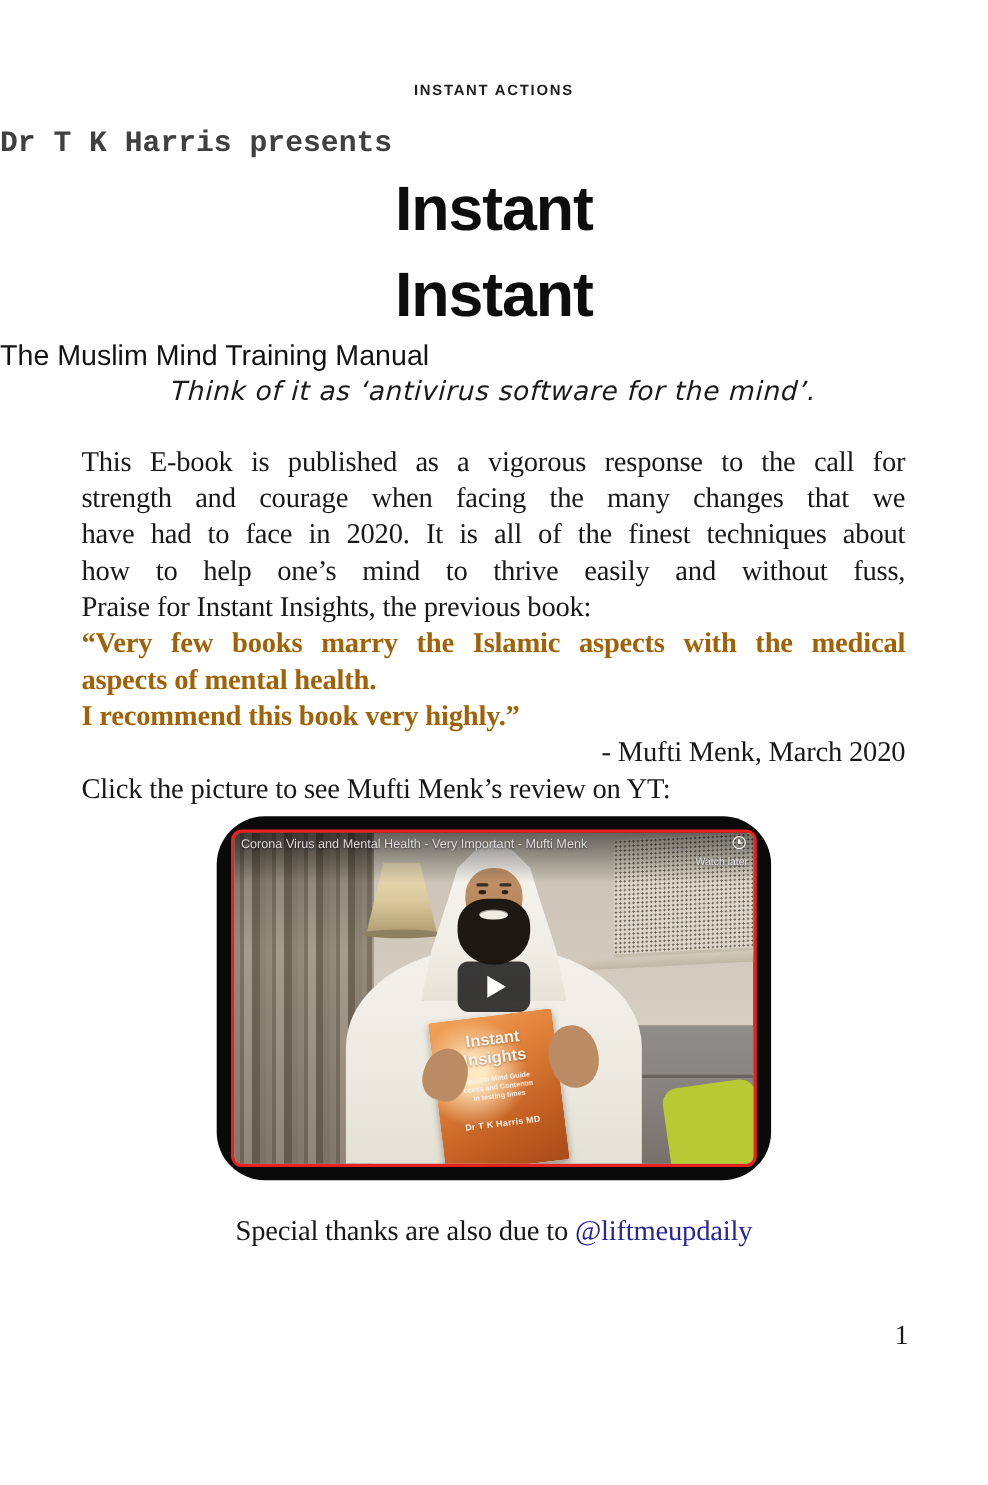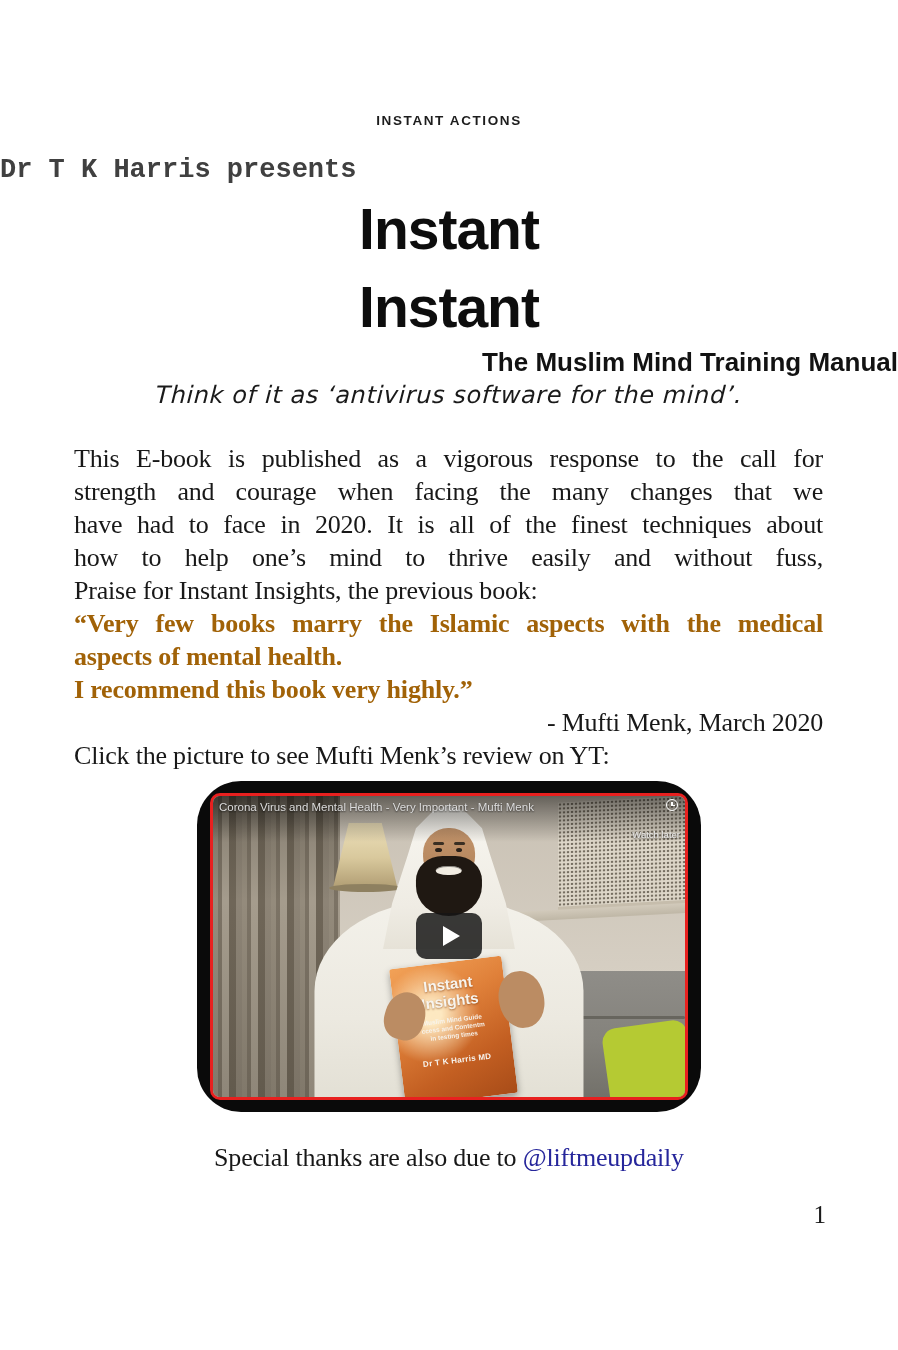--- a/index.html
+++ b/index.html
@@ -8,21 +8,21 @@
     position:relative;
     width:898px; height:1350px;
     margin:0 auto;
     background:#ffffff;
     font-family:"Liberation Serif", serif;
     color:#161616;
     overflow:hidden;
   }
   
   .running-header {
-    padding-top:113px;
+    padding-top:74px;
     text-align:center;
     font-family:"Liberation Sans", sans-serif;
     font-size:13.5px;
     font-weight:600;
     letter-spacing:1.6px;
     color:#1d1d1d;
   }
   
   .byline {
     margin-top:27px;
@@ -37,24 +37,24 @@
     text-align:center;
     font-family:"Liberation Sans", sans-serif;
     font-size:57px;
     font-weight:700;
     line-height:78px;
     letter-spacing:-1px;
     color:#0d0d0d;
   }
   .subtitle {
     margin-top:1px;
-    text-align:right;
+    text-align:left;
     font-family:"Liberation Sans", sans-serif;
     font-size:26px;
-    font-weight:700;
+    font-weight:400;
     color:#121212;
   }
   .tagline {
     margin-top:3px;
     text-align:center;
     font-family:"DejaVu Sans", sans-serif;
     font-style:italic;
     font-size:24px;
     letter-spacing:0.6px;
     color:#1a1a1a;
@@ -219,21 +219,21 @@
   }
   .watch-later {
     position:absolute; right:5px; top:3px;
     display:flex; flex-direction:column; align-items:flex-end;
     color:#e8e8e8; font-family:"Liberation Sans", sans-serif; font-size:9.5px;
     text-shadow:0 1px 2px rgba(0,0,0,0.6);
   }
   .clock-icon { width:12px; height:12px; border:1.6px solid #fff; border-radius:50%; position:relative; margin-right:2px; }
   .clock-icon::after { content:""; position:absolute; left:4px; top:1.5px; width:1.6px; height:4px; background:#fff; }
   .clock-icon::before { content:""; position:absolute; left:4px; top:4.6px; width:3.6px; height:1.6px; background:#fff; }
-  .watch-later-label { margin-top:18px; }
+  .watch-later-label { margin-top:6px; }
   
   .thanks-line {
     margin-top:31px;
     text-align:center;
     font-size:26px;
     letter-spacing:-0.2px;
     color:#181818;
   }
   .thanks-link { color:var(--link-blue, #26269b); text-decoration:none; cursor:pointer; }
   .page-number {

